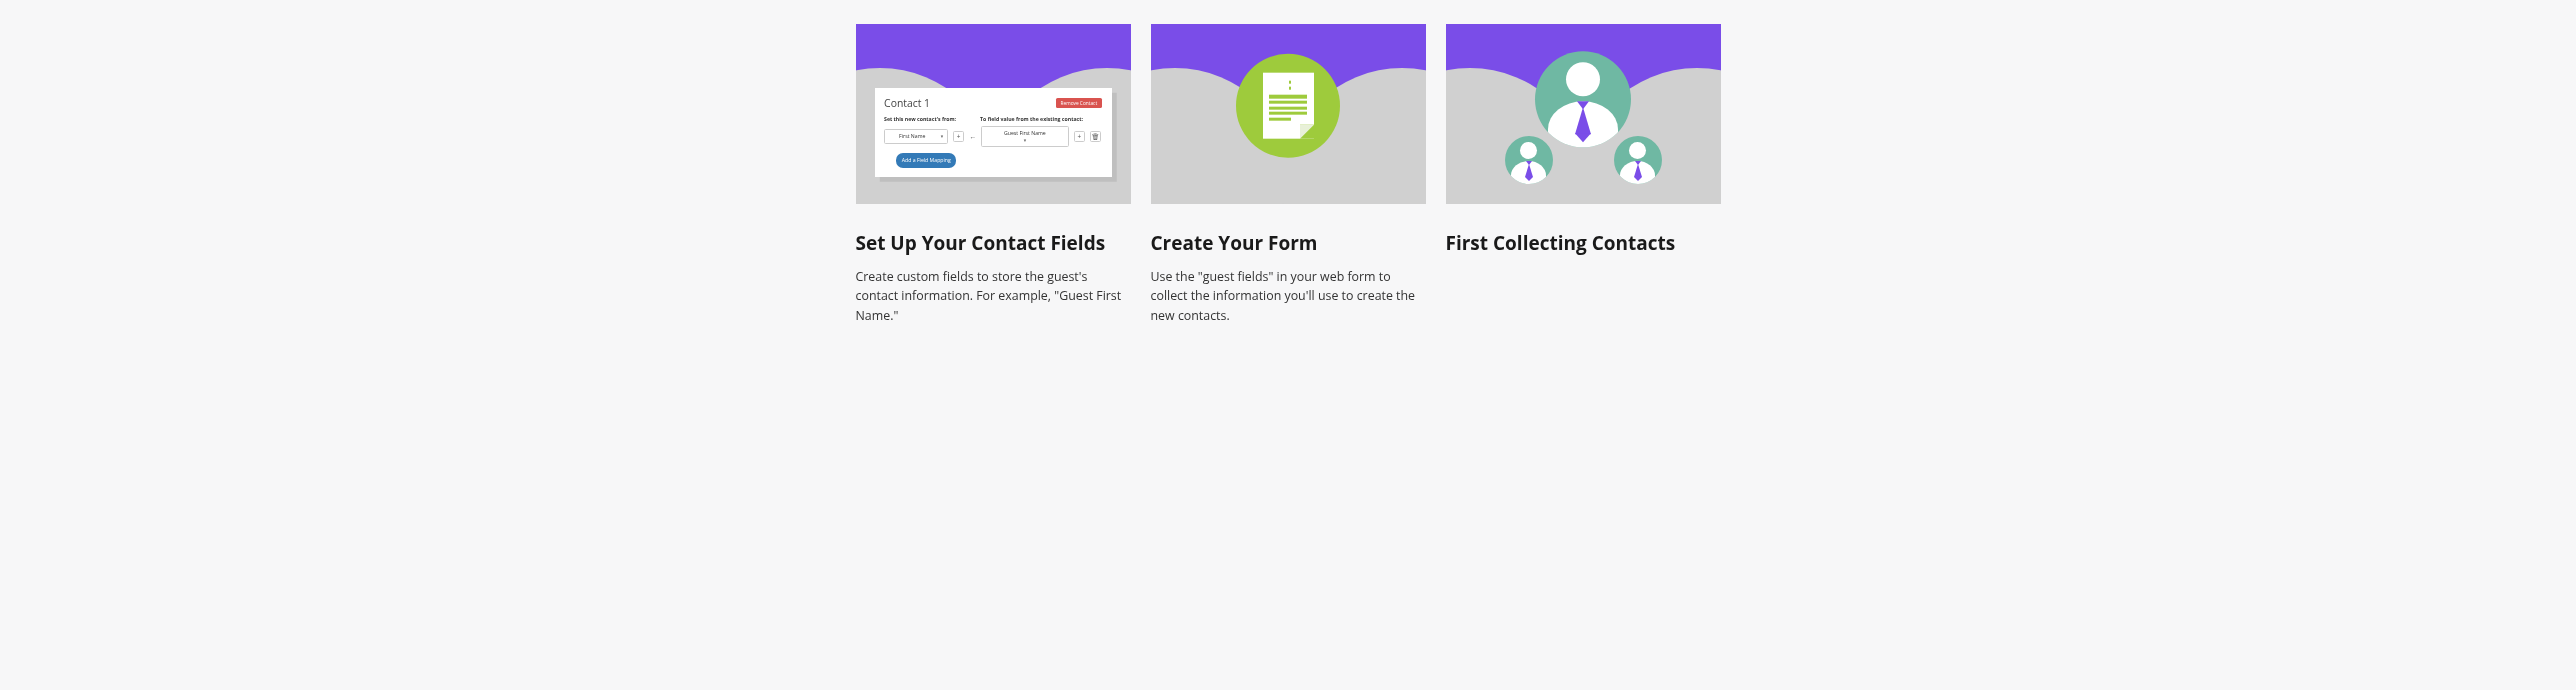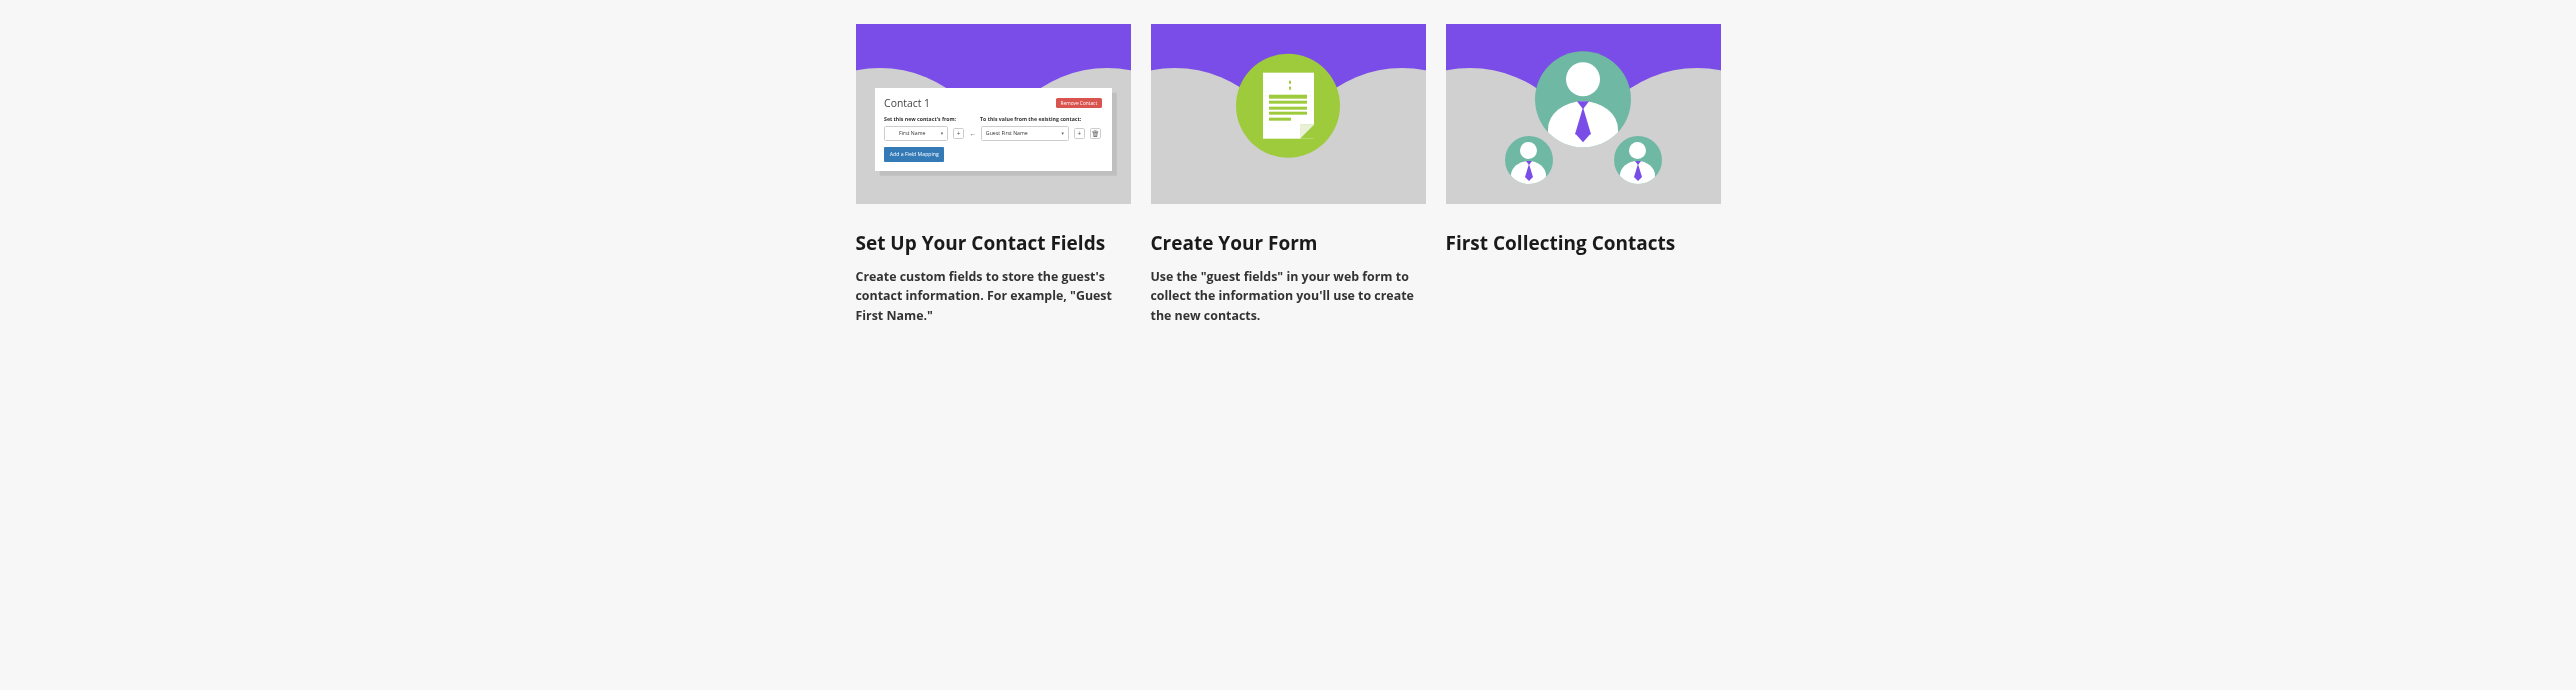--- a/index.html
+++ b/index.html
@@ -80,31 +80,32 @@
     margin-bottom: 6.4px;
   }
   .mock-form .mf-select {
     border: 0.8px solid #ccc; border-radius: 1.6px;
     padding: 2.4px 4px; font-size: 5.2px;
     display: flex; justify-content: space-between; align-items: center;
     background: #fff;
   }
   .mock-form .mf-select .caret { font-size: 4.8px; color: #666; }
   .mock-form .mf-sel1 { width: 64px; padding-left: 14px; }
-  .mock-form .mf-sel2 { width: 88px; }
+  .mock-form .mf-sel2 { width: 88px; flex-direction: column; }
   .mock-form .mf-btnsq {
     border: 0.8px solid #ccc; width: 11.2px; height: 11.2px;
     display: inline-flex; align-items: center; justify-content: center;
     font-size: 6.4px; color: #555; background: #fff; border-radius: 1.6px;
   }
   .mock-form .mf-arrow { font-size: 7.2px; color: #555; }
   .mock-form .mf-add {
     background: #337ab7; color: #fff;
-    font-size: 5.2px; padding: 3.2px 5.6px; border-radius: 1px;
+    font-size: 5.2px; padding: 3.2px 5.6px; border-radius: 7px;
     display: inline-block;
+    margin-left: 12px;
   }
   
   .doc-circle {
     position: absolute;
     width: 104px; height: 104px;
     background: #9ecb3c;
     border-radius: 50%;
     left: 50%; top: 50%;
     transform: translate(-50%, -58%);
     display: flex; align-items: center; justify-content: center;
@@ -210,41 +211,40 @@
     font-size: 19px;
     font-weight: 700;
     margin-top: 26px;
     margin-bottom: 11.2px;
     color: #1a1a1a;
   }
   .card p {
     font-size: 12.4px;
     line-height: 1.55;
     color: #333;
-    font-weight: bold;
   }
 </style>
 </head>
 <body>
 
 <div class="container">
 
   <div class="card">
     <div class="card-image">
       <div class="sky"></div>
       <div class="hill-left"></div>
       <div class="hill-right"></div>
       <div class="mock-form">
         <div class="mf-header">
           <span class="mf-title">Contact 1</span>
           <span class="mf-remove">Remove Contact</span>
         </div>
         <div class="mf-labels">
           <div>Set this new contact's from:</div>
-          <div>To this value from the existing contact:</div>
+          <div>To field value from the existing contact:</div>
         </div>
         <div class="mf-row">
           <span class="mf-select mf-sel1">
             <span>First Name</span>
               <span class="caret">▾</span>
           </span>
           <span class="mf-btnsq">+</span>
           <span class="mf-arrow">←</span>
           <span class="mf-select mf-sel2">
             <span>Guest First Name</span>

